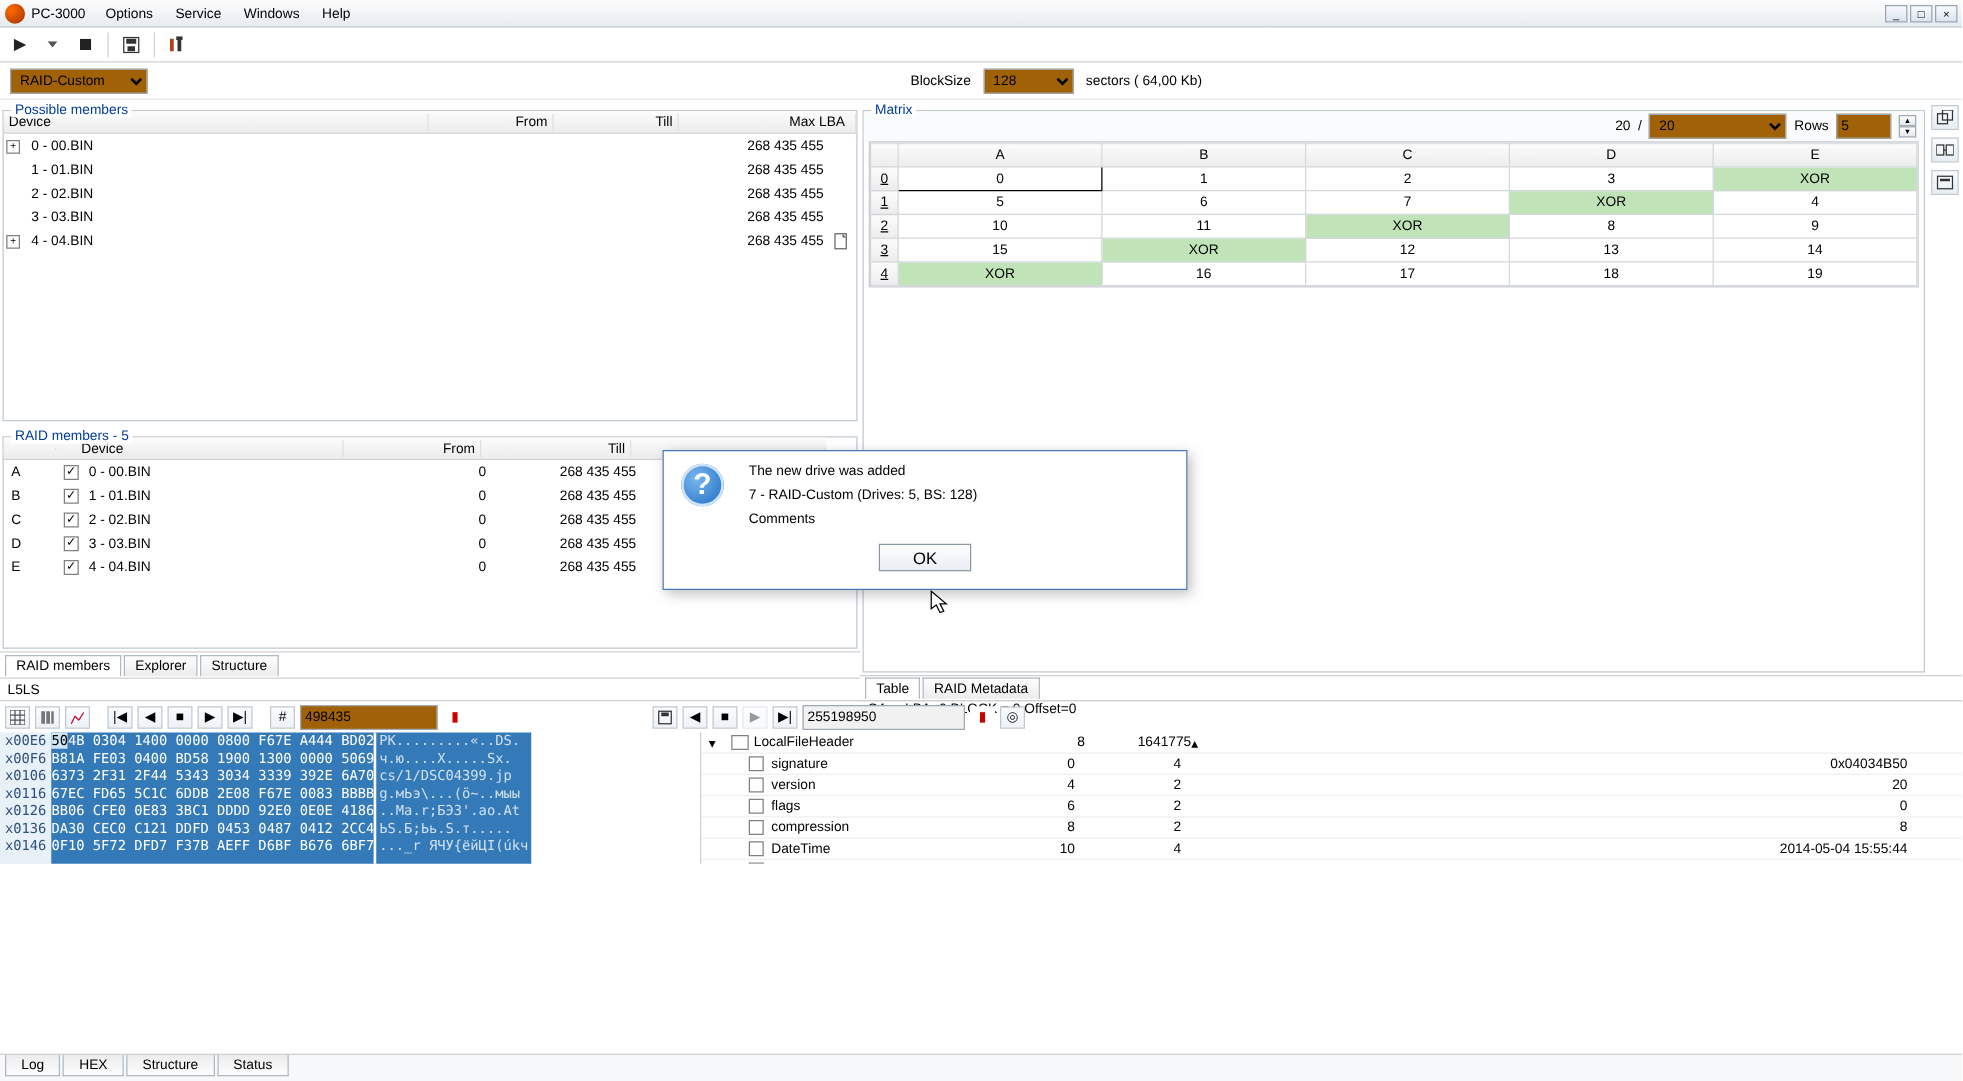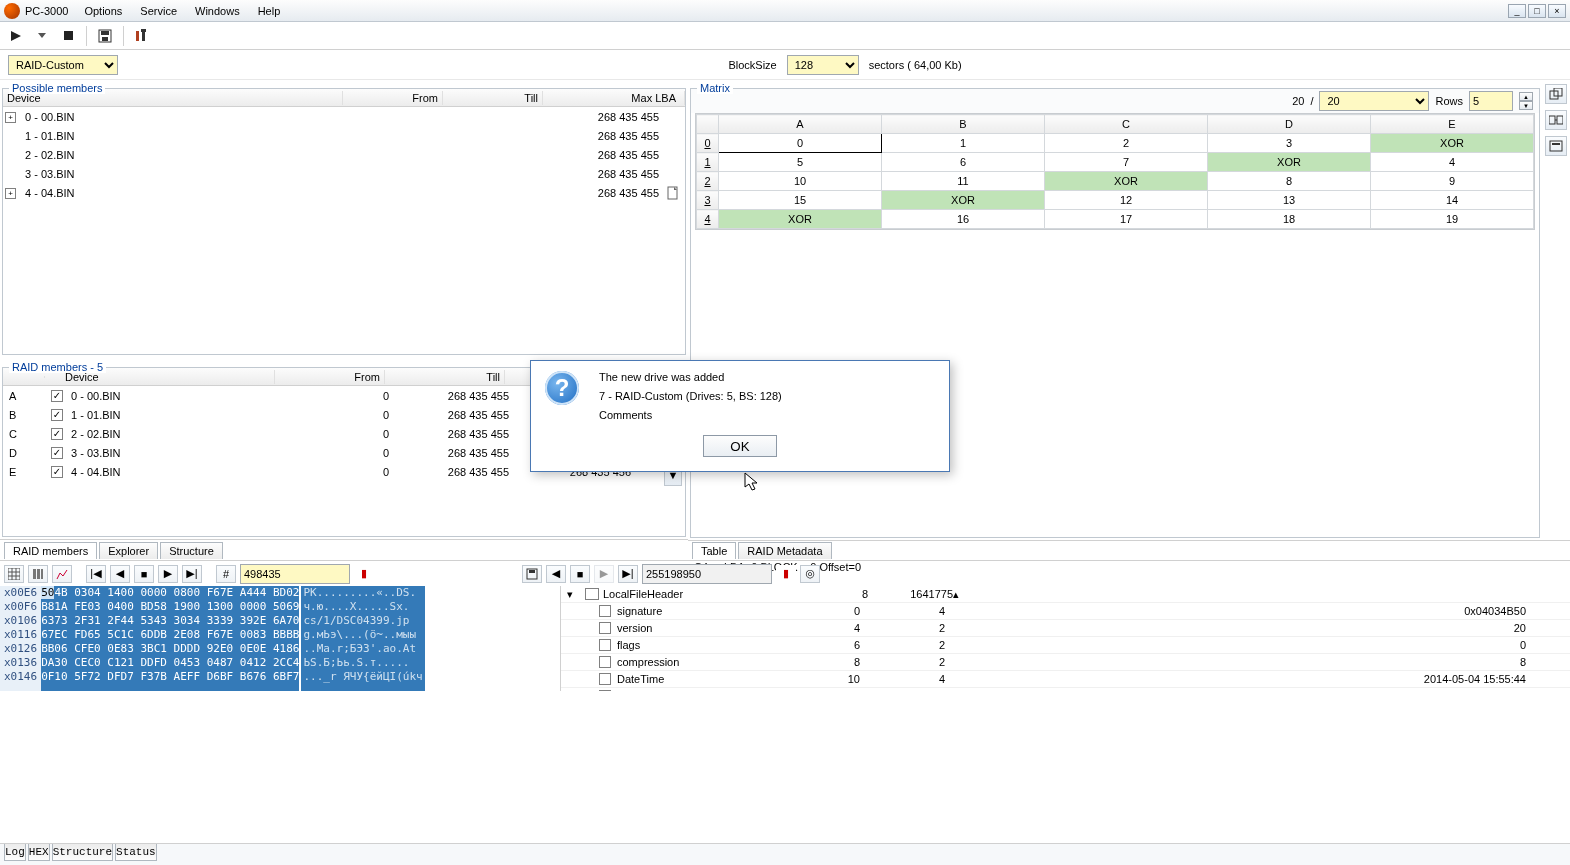--- a/index.html
+++ b/index.html
@@ -9,21 +9,21 @@
 .titlebar .title{flex:0 0 auto;margin-right:8px;}
 .menubar{display:flex;gap:10px;margin-left:4px;flex:1;}
 .menubar span{padding:1px 4px;}
 .wincontrols{display:flex;gap:2px;}
 .wincontrols div{width:18px;height:14px;border:1px solid #9aa5b1;background:linear-gradient(#f8fbff,#d9e4ef);font-size:9px;display:flex;align-items:center;justify-content:center;cursor:pointer;}
 .toolbar{height:28px;border-bottom:1px solid #d0d0d0;display:flex;align-items:center;padding:2px 6px;gap:6px;}
 .toolbar .btn{width:20px;height:20px;display:flex;align-items:center;justify-content:center;color:#333;}
 .toolbar .sep{width:1px;height:20px;background:#d0d0d0;margin:0 2px;}
 svg{display:block;}
 .row-controls{height:30px;display:flex;align-items:center;gap:10px;padding:2px 8px;border-bottom:1px solid #e8e8e8;}
-select,input[type=text]{font:inherit;border:1px solid #a0a8b0;background:#fef9c3;padding:1px 3px;height:20px;}
+select,input[type=text]{font:inherit;border:1px solid #a0a8b0;background:#a16207;padding:1px 3px;height:20px;}
 .selctrl{height:20px;}
 .groupbox{border:1px solid #c0c8d0;margin:2px;position:relative;}
 .groupbox>.gtitle{position:absolute;top:-7px;left:6px;background:#fff;padding:0 3px;color:#003d9b;}
 .mainarea{display:flex;height:480px;}
 .leftpane,.rightpane{display:flex;flex-direction:column;flex:1;min-width:0;}
 .th-row{display:flex;background:linear-gradient(#fcfcfc,#ececec);border-bottom:1px solid #d0d0d0;height:18px;align-items:center;}
 .th-row>div{border-right:1px solid #e0e0e0;padding:1px 4px;overflow:hidden;}
 .possible-body .tr-row{display:flex;height:19px;align-items:center;padding-left:2px;}
 .tree-exp{width:11px;height:11px;border:1px solid #808080;display:inline-flex;align-items:center;justify-content:center;margin-right:2px;font-size:8px;line-height:1;background:#fff;cursor:pointer;}
 .membersbox{flex:0 0 170px;margin-top:6px;}
@@ -59,21 +59,21 @@
 .dialog-shadow{position:absolute;left:530px;top:360px;width:420px;background:#fff;border:1px solid #4a78b3;box-shadow:3px 3px 10px rgba(0,0,0,.25);}
 .dlg-title{height:22px;background:linear-gradient(#e4effa,#a9c8ea);display:flex;align-items:center;padding:0 6px;}
 .dlg-title .clx{margin-left:auto;width:32px;height:16px;background:linear-gradient(#f07b68,#bf3a2a);color:#fff;display:flex;align-items:center;justify-content:center;border:1px solid #802018;border-radius:2px;font-weight:bold;font-size:10px;cursor:pointer;}
 .dlg-body{padding:10px 14px 14px 14px;display:grid;grid-template-columns:48px 72px 1fr;gap:4px 6px;align-items:start;}
 .qicon{width:34px;height:34px;border-radius:50%;background:radial-gradient(circle at 12px 12px,#79b6ee,#1868c0);display:flex;align-items:center;justify-content:center;color:#fff;font-size:24px;font-weight:bold;box-shadow:inset 0 0 0 2px #cfe4f8;}
 .dlg-ok{width:74px;height:22px;border:1px solid #8d99a6;background:linear-gradient(#fdfdfd,#e9eef3);cursor:pointer;}
 .cursor{position:absolute;left:744px;top:472px;pointer-events:none;}
 .spinner{display:flex;flex-direction:column;}
 .spinner div{width:14px;height:9px;border:1px solid #a0a8b0;background:linear-gradient(#fdfdfd,#e4e9ee);font-size:6px;display:flex;align-items:center;justify-content:center;cursor:pointer;}
 .bottomtabs{position:absolute;bottom:0;left:0;right:0;height:22px;display:flex;gap:2px;padding:0 4px;align-items:flex-start;border-top:1px solid #d0d0d0;background:#f6f8fa;}
-.bottomtabs .tab{border:1px solid #b0b8c0;border-top:none;padding:2px 0;background:linear-gradient(#ececec,#fdfdfd);cursor:pointer;font-family:Liberation Mono, monospace;}
+.bottomtabs .tab{border:1px solid #b0b8c0;border-top:none;padding:2px 12px;background:linear-gradient(#ececec,#fdfdfd);cursor:pointer;}
 .app{position:relative;width:1570px;height:865px;background:#fff;overflow:hidden;}
 </style>
 </head>
 <body>
 
 <div class="app">
   <div class="titlebar">
     <div class="icon"></div>
     <div class="title">PC-3000</div>
     <div class="menubar">
@@ -251,20 +251,23 @@
             <div class="sidebtn" style="height:22px">▼</div>
           </div>
         </div>
       </div>
 
       <div class="lowtabs">
         <div class="tab active">RAID members</div>
         <div class="tab">Explorer</div>
         <div class="tab">Structure</div>
       </div>
+      <div class="statusrow">
+          <span>L5LS</span>
+        </div>
     </div>
 
     <div class="rightpane">
       <div style="display:flex;flex:1">
         <div style="flex:1">
           <div class="groupbox" style="margin-top:8px;height:450px">
             <div class="gtitle">Matrix</div>
             <div class="matrixhdr">
               <div class="filler"></div>
               <span>20</span>

